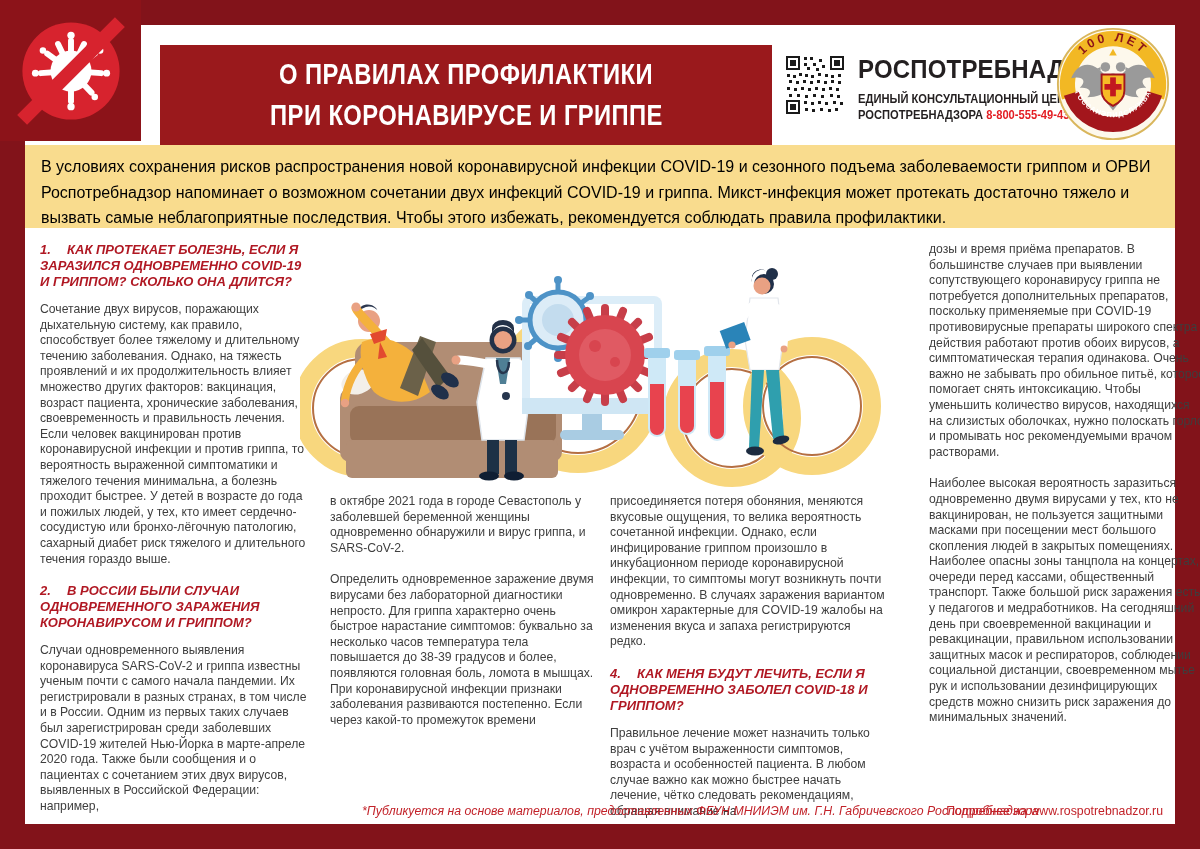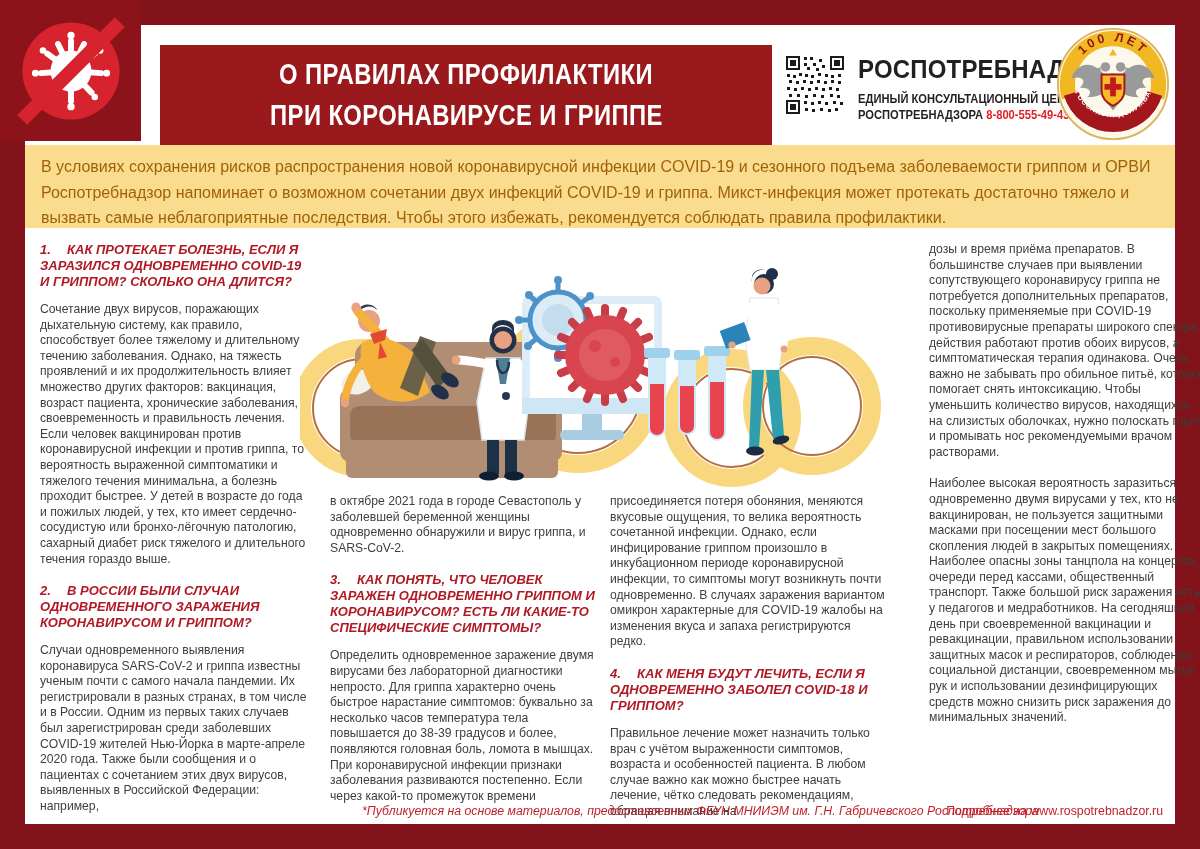--- a/index.html
+++ b/index.html
@@ -18,21 +18,21 @@
                    transform:scaleX(0.82);letter-spacing:0.5px;}
   .qr{position:absolute;left:783px;top:53px;width:64px;height:64px;z-index:4;}
   .brandblock{position:absolute;left:858px;top:55px;width:200px;z-index:4;}
   .brand{font-size:25px;font-weight:bold;color:#231f20;letter-spacing:0.2px;white-space:nowrap;transform:scaleX(0.96);transform-origin:left;}
   .brand-sub{margin-top:7px;font-size:12px;font-weight:bold;color:#231f20;line-height:16px;white-space:nowrap;transform:scaleX(0.93);transform-origin:left;}
   .brand-sub .phone{color:#e31e24;}
   .emblem{position:absolute;left:1056px;top:27px;width:114px;height:114px;z-index:4;}
 
   
   .introband{position:absolute;left:25px;top:145px;width:1150px;height:83px;background:#f9dc8e;z-index:3;}
-  .introband p{margin:0;padding:9px 18px 0 16px;color:#a16207;font-size:16px;line-height:25.5px;}
+  .introband p{margin:0;padding:9px 18px 0 16px;color:#000000;font-size:16px;line-height:25.5px;}
 
   
   .col{position:absolute;color:#3e3e3e;font-size:12.2px;line-height:15.6px;z-index:2;}
   .col p{margin:0 0 16px 0;}
   .col h3{margin:0 0 12px 0;color:#b01823;font-size:13px;line-height:16px;font-weight:bold;font-style:italic;}
   .col h3 .num{display:inline-block;min-width:27px;}
   .c1{left:40px;top:242px;width:272px;}
   .c2{left:330px;top:494px;width:268px;}
   .c3{left:610px;top:494px;width:276px;}
   .c4{left:929px;top:242px;width:276px;}
@@ -306,21 +306,20 @@
 
   <div class="col c1">
     <h3><span class="num">1.</span><span>КАК ПРОТЕКАЕТ БОЛЕЗНЬ, ЕСЛИ Я ЗАРАЗИЛСЯ ОДНОВРЕМЕННО COVID-19 И ГРИППОМ? СКОЛЬКО ОНА ДЛИТСЯ?</span></h3>
     <p>Сочетание двух вирусов, поражающих дыхательную систему, как правило, способствует более тяжелому и длительному течению заболевания. Однако, на тяжесть проявлений и их продолжительность влияет множество других факторов: вакцинация, возраст пациента, хронические заболевания, своевременность и правильность лечения. Если человек вакцинирован против коронавирусной инфекции и против гриппа, то вероятность выраженной симптоматики и тяжелого течения минимальна, а болезнь проходит быстрее. У детей в возрасте до года и пожилых людей, у тех, кто имеет сердечно-сосудистую или бронхо-лёгочную патологию, сахарный диабет риск тяжелого и длительного течения гораздо выше.</p>
     <h3><span class="num">2.</span><span>В РОССИИ БЫЛИ СЛУЧАИ ОДНОВРЕМЕННОГО ЗАРАЖЕНИЯ КОРОНАВИРУСОМ И ГРИППОМ?</span></h3>
     <p>Случаи одновременного выявления коронавируса SARS-CoV-2 и гриппа известны ученым почти с самого начала пандемии. Их регистрировали в разных странах, в том числе и в России. Одним из первых таких случаев был зарегистрирован среди заболевших COVID-19 жителей Нью-Йорка в марте-апреле 2020 года. Также были сообщения и о пациентах с сочетанием этих двух вирусов, выявленных в Российской Федерации: например,</p>
   </div>
 
   <div class="col c2">
     <p>в октябре 2021 года в городе Севастополь у заболевшей беременной женщины одновременно обнаружили и вирус гриппа, и SARS-CoV-2.</p>
-    <h3><span class="num">3.</span><span>КАК ПОНЯТЬ, ЧТО ЧЕЛОВЕК ЗАРАЖЕН ОДНОВРЕМЕННО ГРИППОМ И КОРОНАВИРУСОМ? ЕСТЬ ЛИ КАКИЕ-ТО СПЕЦИФИЧЕСКИЕ СИМПТОМЫ?</span></h3>
     <p>Определить одновременное заражение двумя вирусами без лабораторной диагностики непросто. Для гриппа характерно очень быстрое нарастание симптомов: буквально за несколько часов температура тела повышается до 38-39 градусов и более, появляются головная боль, ломота в мышцах. При коронавирусной инфекции признаки заболевания развиваются постепенно. Если через какой-то промежуток времени</p>
   </div>
 
   <div class="col c3">
     <p>присоединяется потеря обоняния, меняются вкусовые ощущения, то велика вероятность сочетанной инфекции. Однако, если инфицирование гриппом произошло в инкубационном периоде коронавирусной инфекции, то симптомы могут возникнуть почти одновременно. В случаях заражения вариантом омикрон характерные для COVID-19 жалобы на изменения вкуса и запаха регистрируются редко.</p>
     <h3><span class="num">4.</span><span>КАК МЕНЯ БУДУТ ЛЕЧИТЬ, ЕСЛИ Я ОДНОВРЕМЕННО ЗАБОЛЕЛ COVID-18 И ГРИППОМ?</span></h3>
     <p>Правильное лечение может назначить только врач с учётом выраженности симптомов, возраста и особенностей пациента. В любом случае важно как можно быстрее начать лечение, чётко следовать рекомендациям, обращая внимание на</p>
   </div>
 
   <div class="col c4">

